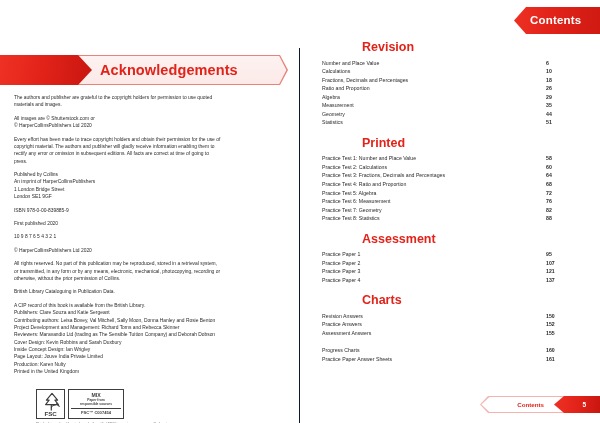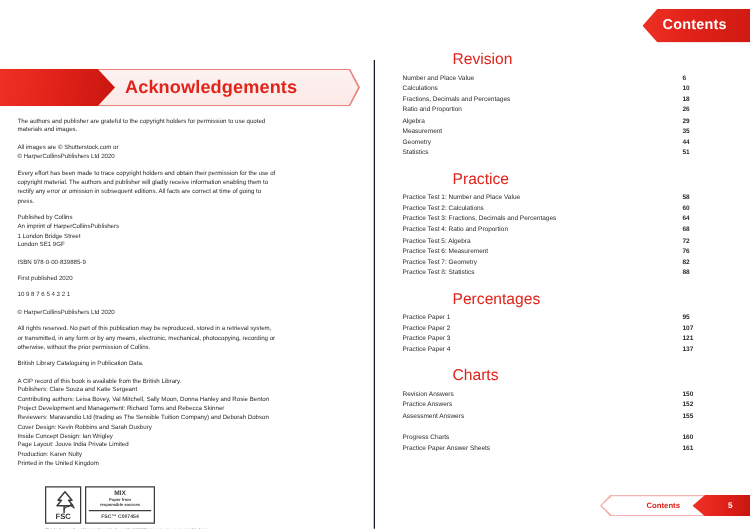--- a/index.html
+++ b/index.html
@@ -190,21 +190,21 @@
   
   .toc {
     position: absolute;
     left: 22px;
     top: 40px;
     width: 258px;
   }
   .toc-section { margin-bottom: 9px; }
   .toc-heading {
     font-size: 12.5px;
-    font-weight: normal;
+    font-weight: bold;
     color: #e2231a;
     margin: 0 0 4.5px 0;
     line-height: 14px;
     padding-left: 40px;
   }
   .toc-row {
     display: flex;
     align-items: baseline;
     font-size: 5.2px;
     line-height: 8.55px;
@@ -413,21 +413,21 @@
             <span class="filler"></span>
             <span class="page-no">44</span>
           </div>
           <div class="toc-row">
             <span class="label">Statistics</span>
             <span class="filler"></span>
             <span class="page-no">51</span>
           </div>
         </div>
         <div class="toc-section">
-          <div class="toc-heading">Practice</div>
+          <div class="toc-heading">Printed</div>
           <div class="toc-row">
             <span class="label">Practice Test 1: Number and Place Value</span>
             <span class="filler"></span>
             <span class="page-no">58</span>
           </div>
           <div class="toc-row">
             <span class="label">Practice Test 2: Calculations</span>
             <span class="filler"></span>
             <span class="page-no">60</span>
           </div>
@@ -456,21 +456,21 @@
             <span class="filler"></span>
             <span class="page-no">82</span>
           </div>
           <div class="toc-row">
             <span class="label">Practice Test 8: Statistics</span>
             <span class="filler"></span>
             <span class="page-no">88</span>
           </div>
         </div>
         <div class="toc-section">
-          <div class="toc-heading">Percentages</div>
+          <div class="toc-heading">Assessment</div>
           <div class="toc-row">
             <span class="label">Practice Paper 1</span>
             <span class="filler"></span>
             <span class="page-no">95</span>
           </div>
           <div class="toc-row">
             <span class="label">Practice Paper 2</span>
             <span class="filler"></span>
             <span class="page-no">107</span>
           </div>

